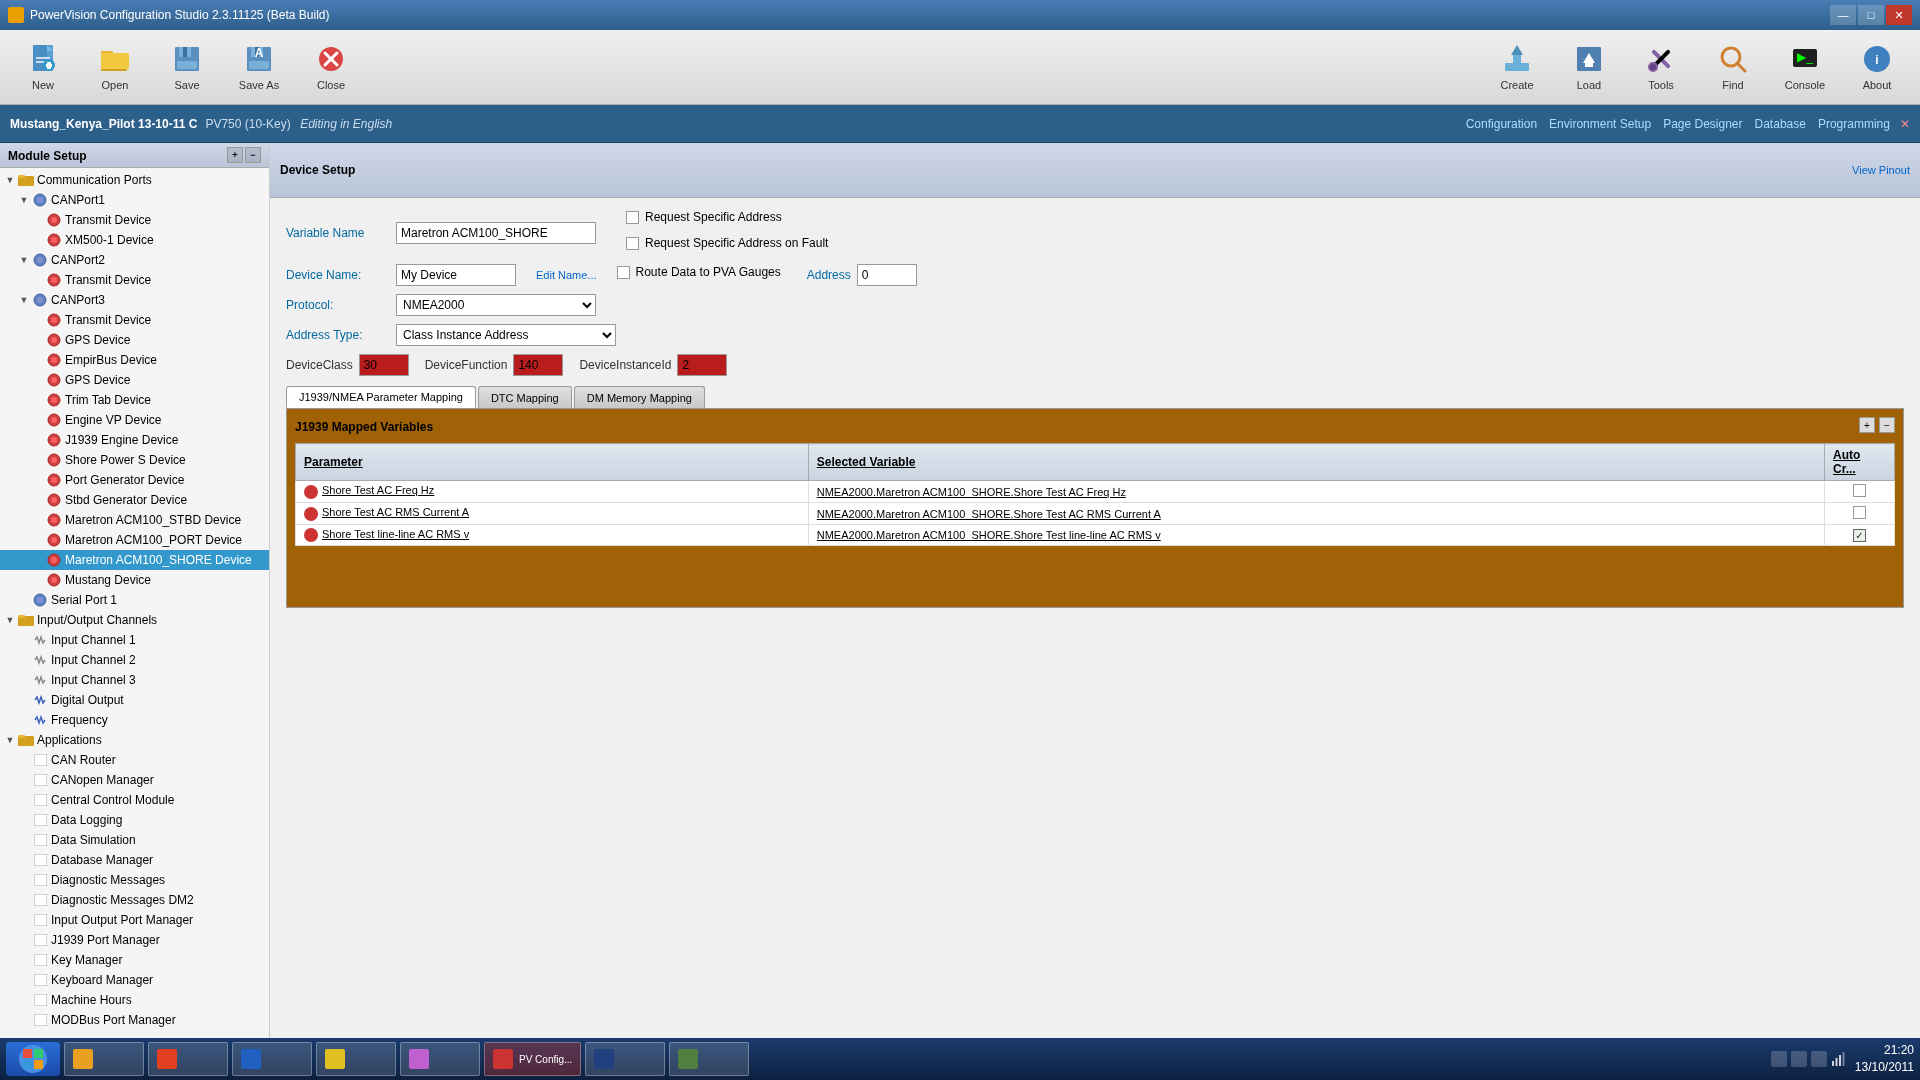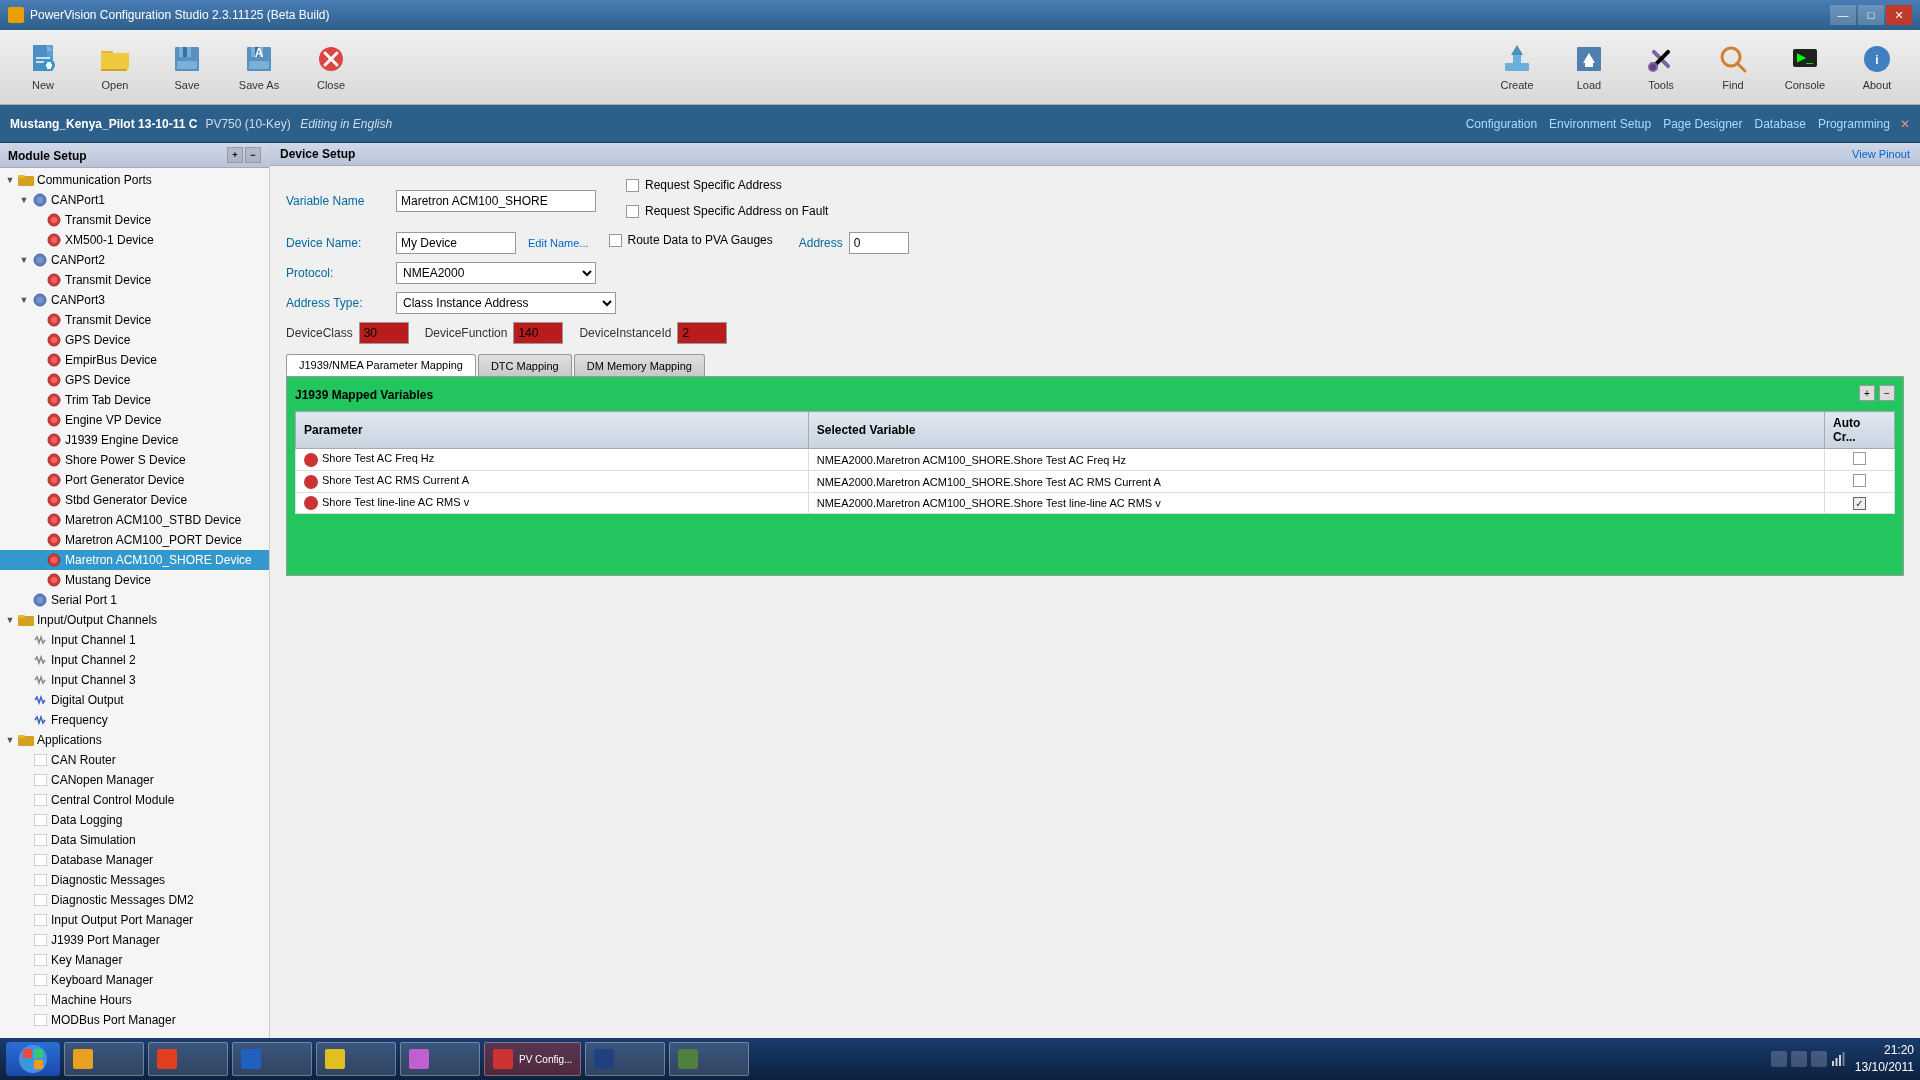--- a/index.html
+++ b/index.html
@@ -114,38 +114,38 @@
 
     
     #content {
       flex: 1;
       background: #f0f0f0;
       overflow: auto;
       padding: 0;
     }
     #content-header {
       background: linear-gradient(to bottom, #d0d8e8, #b8c4d8);
-      padding: 4px 10px;
+      padding: 20px 10px;
       font-weight: bold;
       font-size: 12px;
       border-bottom: 1px solid #aaa;
       display: flex;
       align-items: center;
       justify-content: space-between;
     }
     #content-header .view-pinout { color: #0066cc; cursor: pointer; font-size: 11px; font-weight: normal; }
 
     #device-setup { padding: 12px 16px; }
     .form-row { display: flex; align-items: center; margin-bottom: 8px; }
     .form-label { width: 110px; font-size: 12px; color: #0369a1; }
     .form-input { height: 22px; border: 1px solid #999; background: white; padding: 2px 4px; font-size: 12px; }
     .form-input-wide { width: 200px; }
     .form-input-med { width: 120px; }
     .form-input-sm { width: 60px; }
-    .form-link { color: #0066cc; cursor: pointer; margin-left: 12px; font-size: 11px; text-align: center; }
+    .form-link { color: #0066cc; cursor: pointer; margin-left: 20px; font-size: 11px; text-align: center; }
     .form-dropdown { height: 22px; border: 1px solid #999; background: white; padding: 1px 2px; font-size: 12px; }
     .form-dropdown-wide { width: 200px; }
     .form-checkbox-row { display: flex; align-items: center; gap: 6px; margin-bottom: 6px; }
     .form-checkbox { width: 13px; height: 13px; border: 1px solid #999; background: white; }
 
     .device-class-row { display: flex; align-items: center; gap: 16px; margin-bottom: 10px; }
     .dc-group { display: flex; align-items: center; gap: 6px; }
     .dc-label { font-size: 12px; color: #333; }
     .dc-value { width: 50px; height: 22px; border: 1px solid #999; background: #b91c1c; padding: 2px 4px; font-size: 12px; }
 
@@ -157,29 +157,29 @@
       border-bottom: none;
       background: linear-gradient(to bottom, #e0e0e0, #c8c8c8);
       cursor: pointer;
       font-size: 11px;
       margin-right: 2px;
       border-radius: 3px 3px 0 0;
     }
     .tab-btn.active { background: white; border-bottom: 1px solid white; position: relative; z-index: 1; }
 
     
-    #param-table { width: 100%; border-collapse: collapse; border: 1px solid #aaa; background: white; }
+    #param-table { width: 100%; border-collapse: collapse; border: 1px solid #aaa; background: white; text-decoration: underline; }
     #param-table th { background: linear-gradient(to bottom, #e0e8f0, #c8d4e0); padding: 4px 8px; text-align: left; font-size: 11px; border: 1px solid #aaa; font-weight: bold; }
     #param-table td { padding: 3px 8px; border: 1px solid #ddd; font-size: 11px; }
     .row-icon { width: 14px; height: 14px; display: inline-block; border-radius: 50%; margin-right: 4px; vertical-align: middle; }
     .row-icon-red { background: #cc3333; }
     .auto-check { width: 13px; height: 13px; border: 1px solid #999; background: white; display: inline-flex; align-items: center; justify-content: center; }
     .check-mark { color: #333; font-size: 10px; }
 
-    .tab-content-panel { border: 1px solid #999; background: #22c55e; padding: 8px; min-height: 200px; }
+    .tab-content-panel { border: 1px solid #999; background: #a16207; padding: 8px; min-height: 200px; }
     .table-header-row { display: flex; justify-content: flex-end; gap: 4px; margin-bottom: 4px; }
     .small-btn { width: 16px; height: 16px; background: #ddd; border: 1px solid #999; display: flex; align-items: center; justify-content: center; font-size: 10px; cursor: pointer; }
 
     
     #taskbar {
       position: fixed;
       bottom: 0;
       left: 0;
       right: 0;
       height: 42px;

